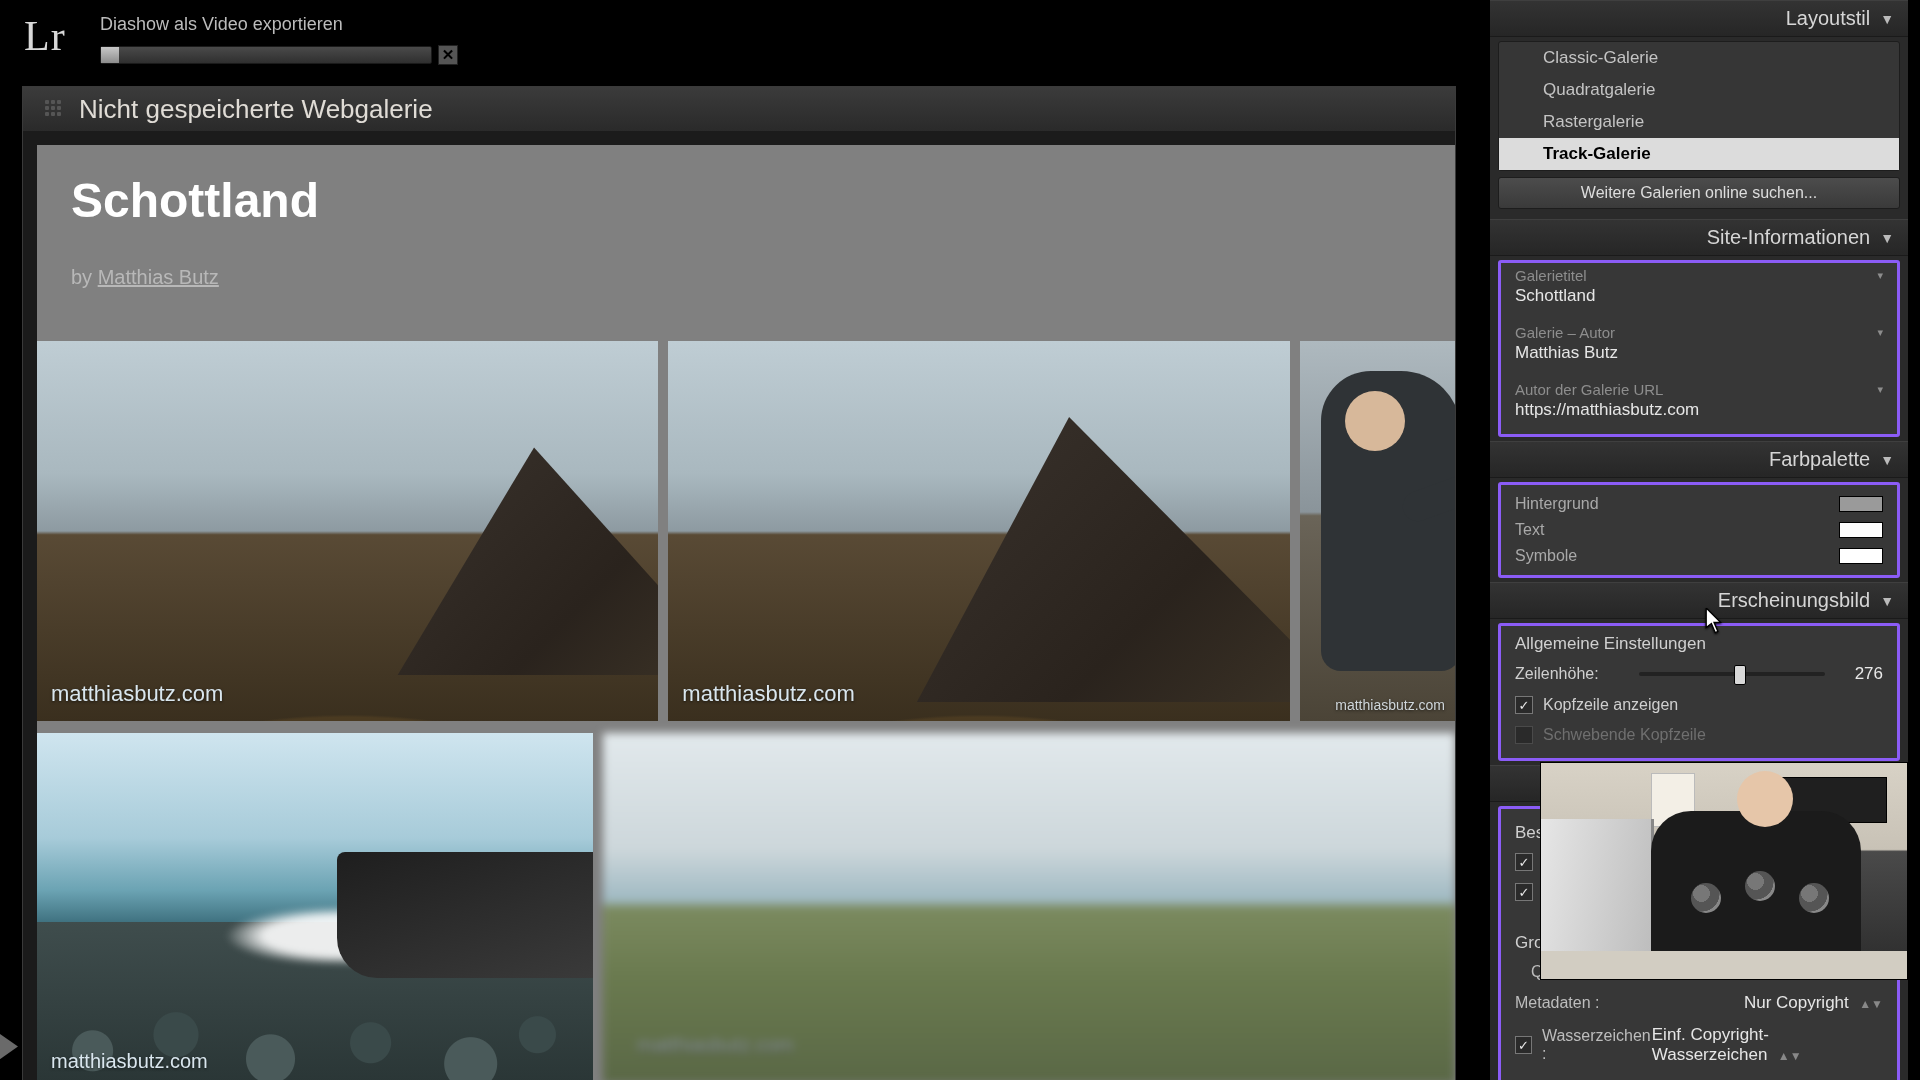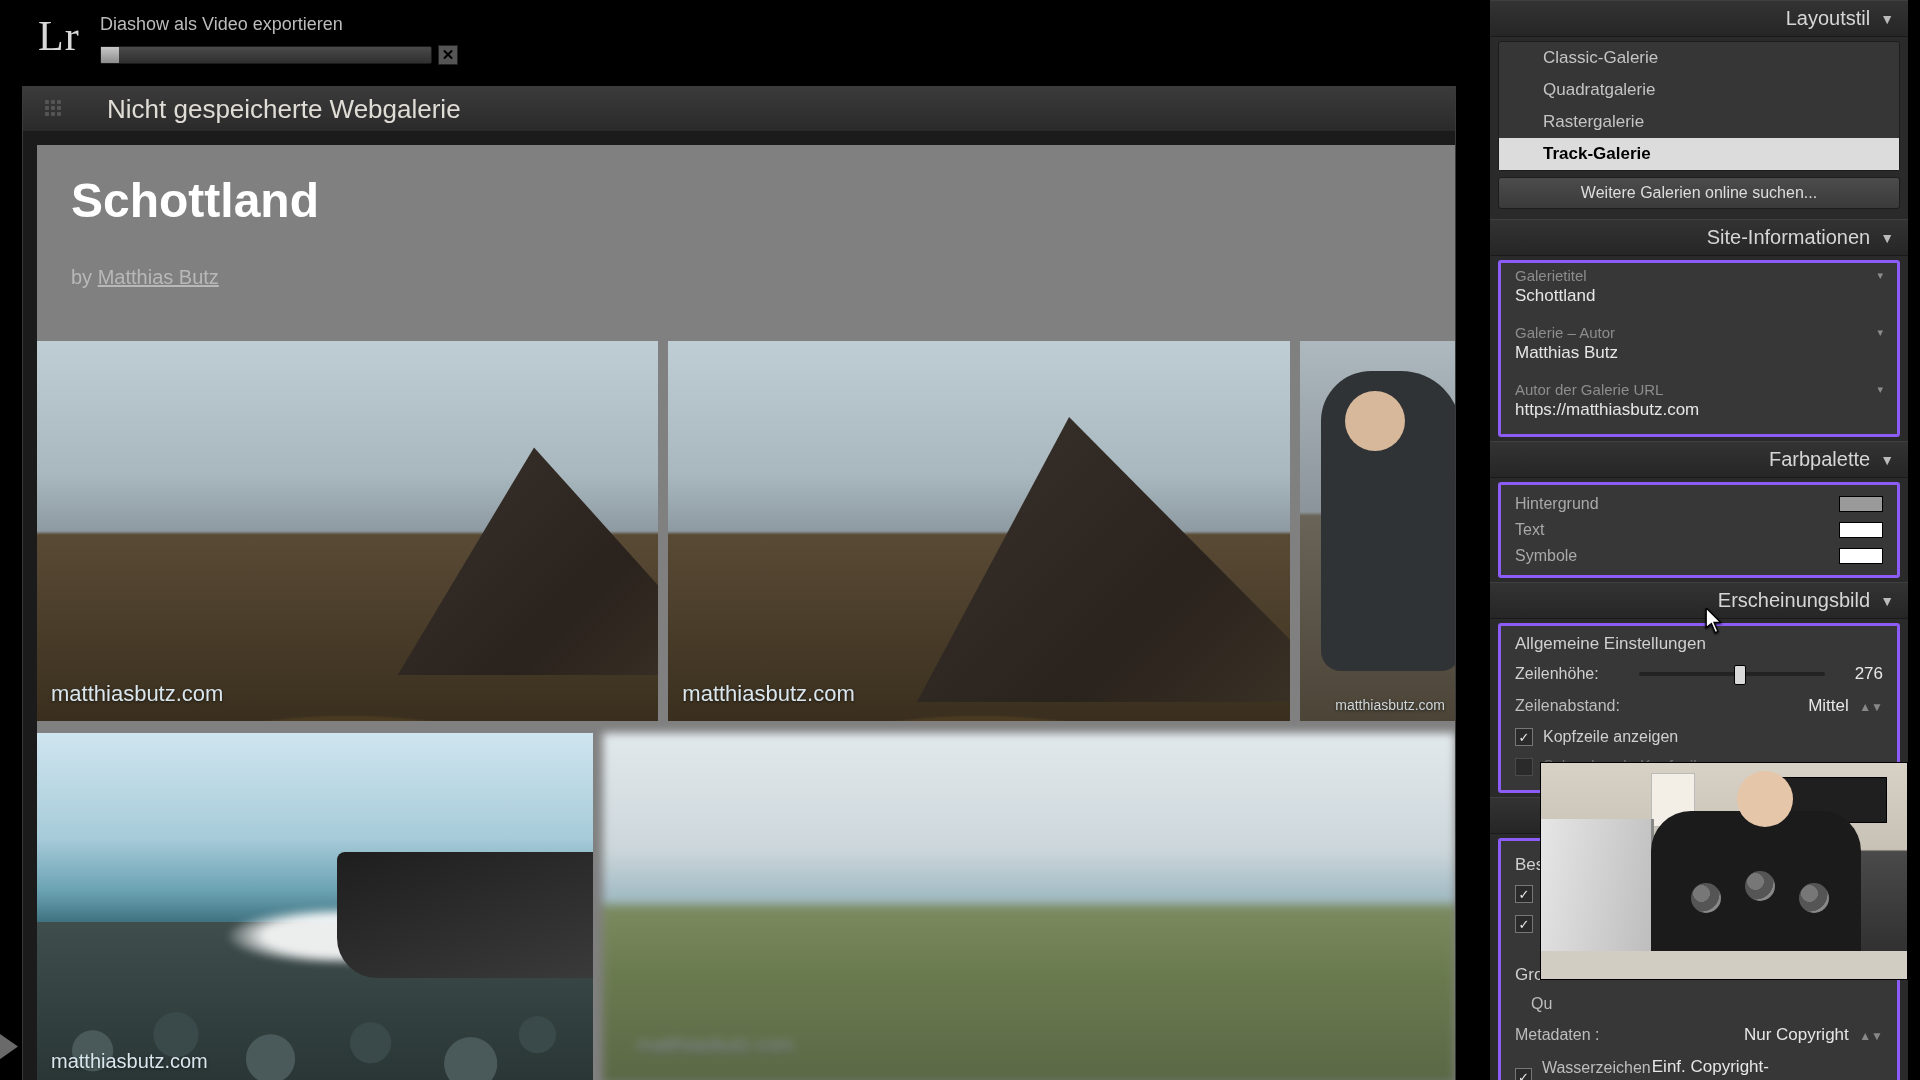--- a/index.html
+++ b/index.html
@@ -11,21 +11,21 @@
   font-family: "Segoe UI", "Helvetica Neue", Arial, sans-serif;
   color: #ccc;
   overflow: hidden;
   font-size: 16px;
 }
 #root { position: relative; width: 1920px; height: 1080px; }
 
 
 .logo-area {
   position: absolute; left: 0; top: 0; width: 95px; height: 85px;
-  display:flex; align-items:flex-start; justify-content:flex-start;margin-left:14px;
+  display:flex; align-items:flex-start; justify-content:flex-start;
 }
 .logo {
   font-family: Georgia, serif;
   font-size: 42px;
   color:#d8d8d8;
   padding: 12px 0 0 24px;
   letter-spacing:1px;
 }
 .export-box {
   position:absolute;
@@ -56,21 +56,20 @@
   left:22px; top:86px;
   width: 1432px; height: 994px;
   background: #1b1b1b;
   border:1px solid #3a3a3a;
 }
 .preview-header {
   height:44px;
   background: linear-gradient(#3b3b3b,#2a2a2a);
   display:flex; align-items:center;
   padding-left:22px;
-  gap:28px;
 }
 .grip {
   width:18px; height:18px;
   display:grid; grid-template-columns:repeat(3,4px); grid-template-rows:repeat(3,4px);
   gap:2px; margin-right:16px;
 }
 .grip span{ background:#555; border-radius:1px;}
 .preview-header-title { font-size:26px; color:#e0dcd6; font-weight:300;}
 .preview-canvas {
   position:absolute; left:14px; right:0; top:58px; bottom:0;
@@ -377,27 +376,20 @@
   </div>
   <div class="site-body" style="padding-bottom:8px;">
     <div class="sub-h">Allgemeine Einstellungen</div>
     <div class="slider-row">
       <div class="slider-lab">Zeilenhöhe:</div>
       <div class="slider-track">
         <div class="slider-knob" id="rowheight-knob" style="left: calc(54% - 5px);"></div>
       </div>
       <div class="slider-val">276</div>
     </div>
-    <div class="kv-row">
-      <span class="kv-lab">Zeilenabstand:</span>
-      <span>
-        <span class="kv-val">Mittel</span>
-        <span class="spin">▲▼</span>
-      </span>
-    </div>
     <div class="chk-row">
       <div class="chk on"></div>
       <div class="chk-lab">Kopfzeile anzeigen</div>
     </div>
     <div class="chk-row dis">
       <div class="chk"></div>
       <div class="chk-lab">Schwebende Kopfzeile</div>
     </div>
   </div>
 

